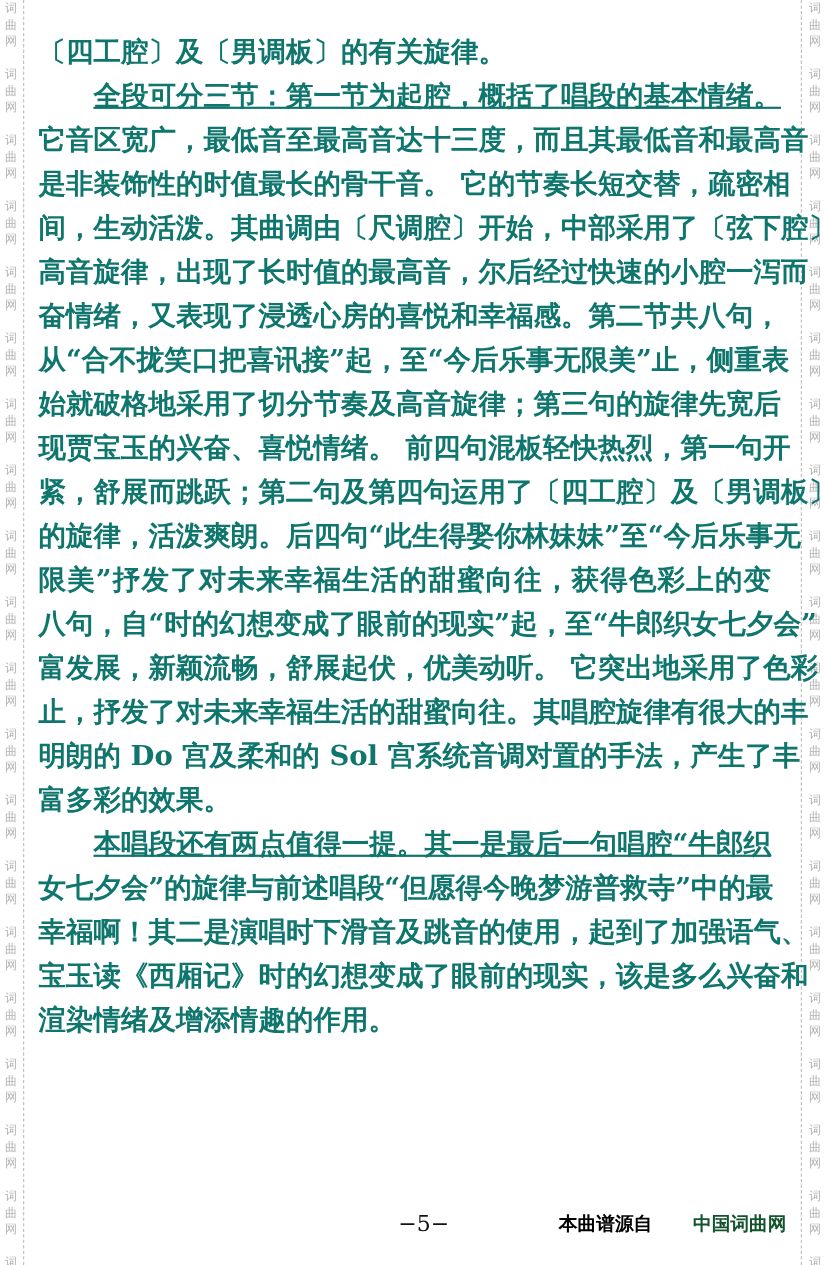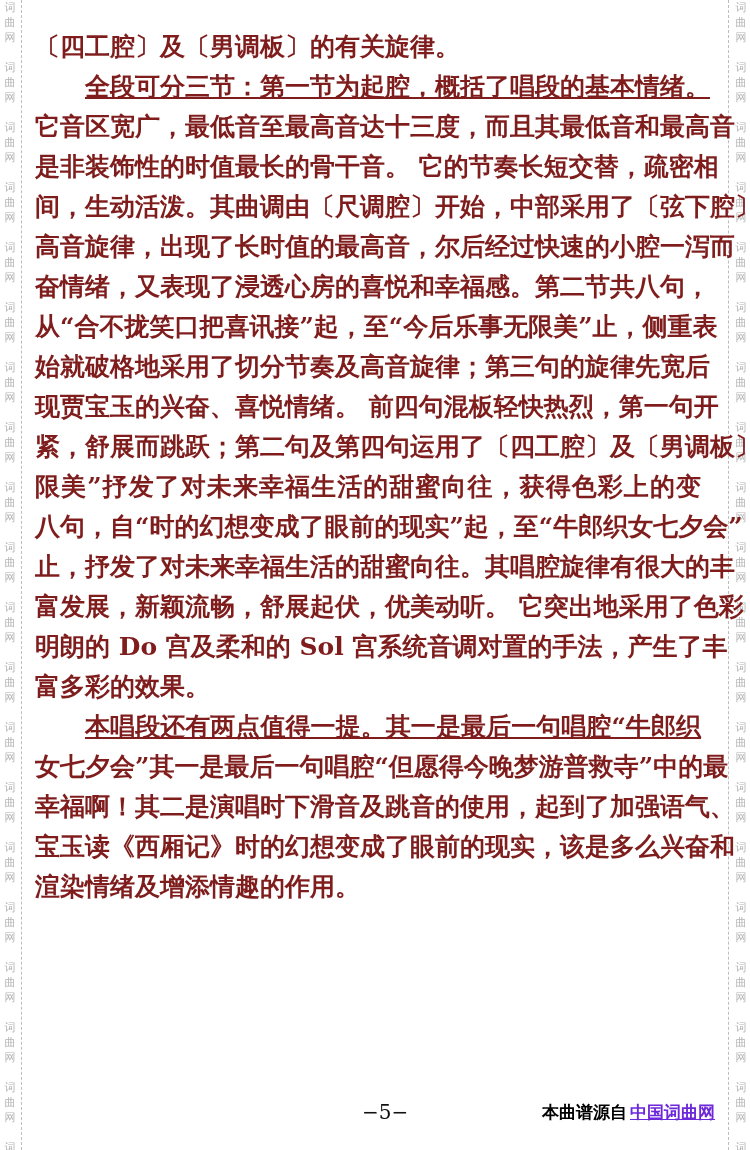--- a/index.html
+++ b/index.html
@@ -20,43 +20,43 @@
     font-size: 11px; color: #b4b4b4; line-height: 15px;
     text-align: center;
   }
   .wm-col.left { left: 2px; }
   .wm-col.right { left: 733px; }
   .wm-group { height: 60px; padding-top: 0px; }
   .wm-group span { display: block; }
 
   .page-text {
     position: absolute; left: 35px; top: 27px; width: 666px;
-    color: #7f1d1d;
+    color: #0f766e;
   }
   .line {
     display: block; height: 40px; line-height: 40px;
     font-size: 25px; font-weight: bold;
     text-align: justify; text-align-last: justify;
     white-space: nowrap; overflow: visible;
     letter-spacing: 0px;
   }
   .line.last { text-align-last: left; }
   .line.indent { padding-left: 50px; text-decoration: underline; }
 
   .page-number {
     position: absolute; left: 362px; top: 1100px;
     font-family: "DejaVu Serif", serif; font-size: 20px; color: #111;
   }
   .source-label {
-    position: absolute; left: 542px; top: 1101px;
+    position: absolute; left: 508px; top: 1101px;
     font-family: "DejaVu Sans", sans-serif; font-weight: bold; font-size: 17px; color: #000;
   }
   .source-site {
     position: absolute; left: 630px; top: 1101px;
-    font-family: "DejaVu Sans", sans-serif; font-weight: bold; font-size: 17px; color: #6d28d9; text-decoration: underline;
+    font-family: "DejaVu Sans", sans-serif; font-weight: bold; font-size: 17px; color: #14532d;
   }
 </style>
 </head>
 <body>
 
 <div class="margin-line left"></div>
 <div class="margin-line right"></div>
 <div class="wm-col left">
     <div class="wm-group">
       <span>词</span>
@@ -263,28 +263,29 @@
     <span class="line indent">全段可分三节：第一节为起腔，概括了唱段的基本情绪。</span>
     <span class="line">它音区宽广，最低音至最高音达十三度，而且其最低音和最高音</span>
     <span class="line">是非装饰性的时值最长的骨干音。 它的节奏长短交替，疏密相</span>
     <span class="line">间，生动活泼。其曲调由〔尺调腔〕开始，中部采用了〔弦下腔〕的</span>
     <span class="line">高音旋律，出现了长时值的最高音，尔后经过快速的小腔一泻而</span>
     <span class="line">奋情绪，又表现了浸透心房的喜悦和幸福感。第二节共八句，</span>
     <span class="line">从“合不拢笑口把喜讯接”起，至“今后乐事无限美”止，侧重表</span>
     <span class="line">始就破格地采用了切分节奏及高音旋律；第三句的旋律先宽后</span>
     <span class="line">现贾宝玉的兴奋、喜悦情绪。 前四句混板轻快热烈，第一句开</span>
     <span class="line">紧，舒展而跳跃；第二句及第四句运用了〔四工腔〕及〔男调板〕</span>
+    <span class="line">的旋律，活泼爽朗。后四句“此生得娶你林妹妹”至“今后乐事无</span>
     <span class="line">限美”抒发了对未来幸福生活的甜蜜向往，获得色彩上的变</span>
     <span class="line">八句，自“时的幻想变成了眼前的现实”起，至“牛郎织女七夕会”</span>
+    <span class="line">富发展，新颖流畅，舒展起伏，优美动听。 它突出地采用了色彩</span>
     <span class="line">止，抒发了对未来幸福生活的甜蜜向往。其唱腔旋律有很大的丰</span>
-    <span class="line">富发展，新颖流畅，舒展起伏，优美动听。 它突出地采用了色彩</span>
     <span class="line">明朗的 Do 宫及柔和的 Sol 宫系统音调对置的手法，产生了丰</span>
     <span class="line last">富多彩的效果。</span>
     <span class="line indent">本唱段还有两点值得一提。其一是最后一句唱腔“牛郎织</span>
-    <span class="line">女七夕会”其一是最后一句唱腔“但愿得今晚梦游普救寺”中的最</span>
+    <span class="line">女七夕会”的旋律与前述唱段“但愿得今晚梦游普救寺”中的最</span>
     <span class="line">幸福啊！其二是演唱时下滑音及跳音的使用，起到了加强语气、</span>
     <span class="line">宝玉读《西厢记》时的幻想变成了眼前的现实，该是多么兴奋和</span>
     <span class="line last">渲染情绪及增添情趣的作用。</span>
   </div>
 
 <div class="page-number">−5−</div>
 <div class="source-label">本曲谱源自</div>
 <div class="source-site">中国词曲网</div>
 
 </body></html>

